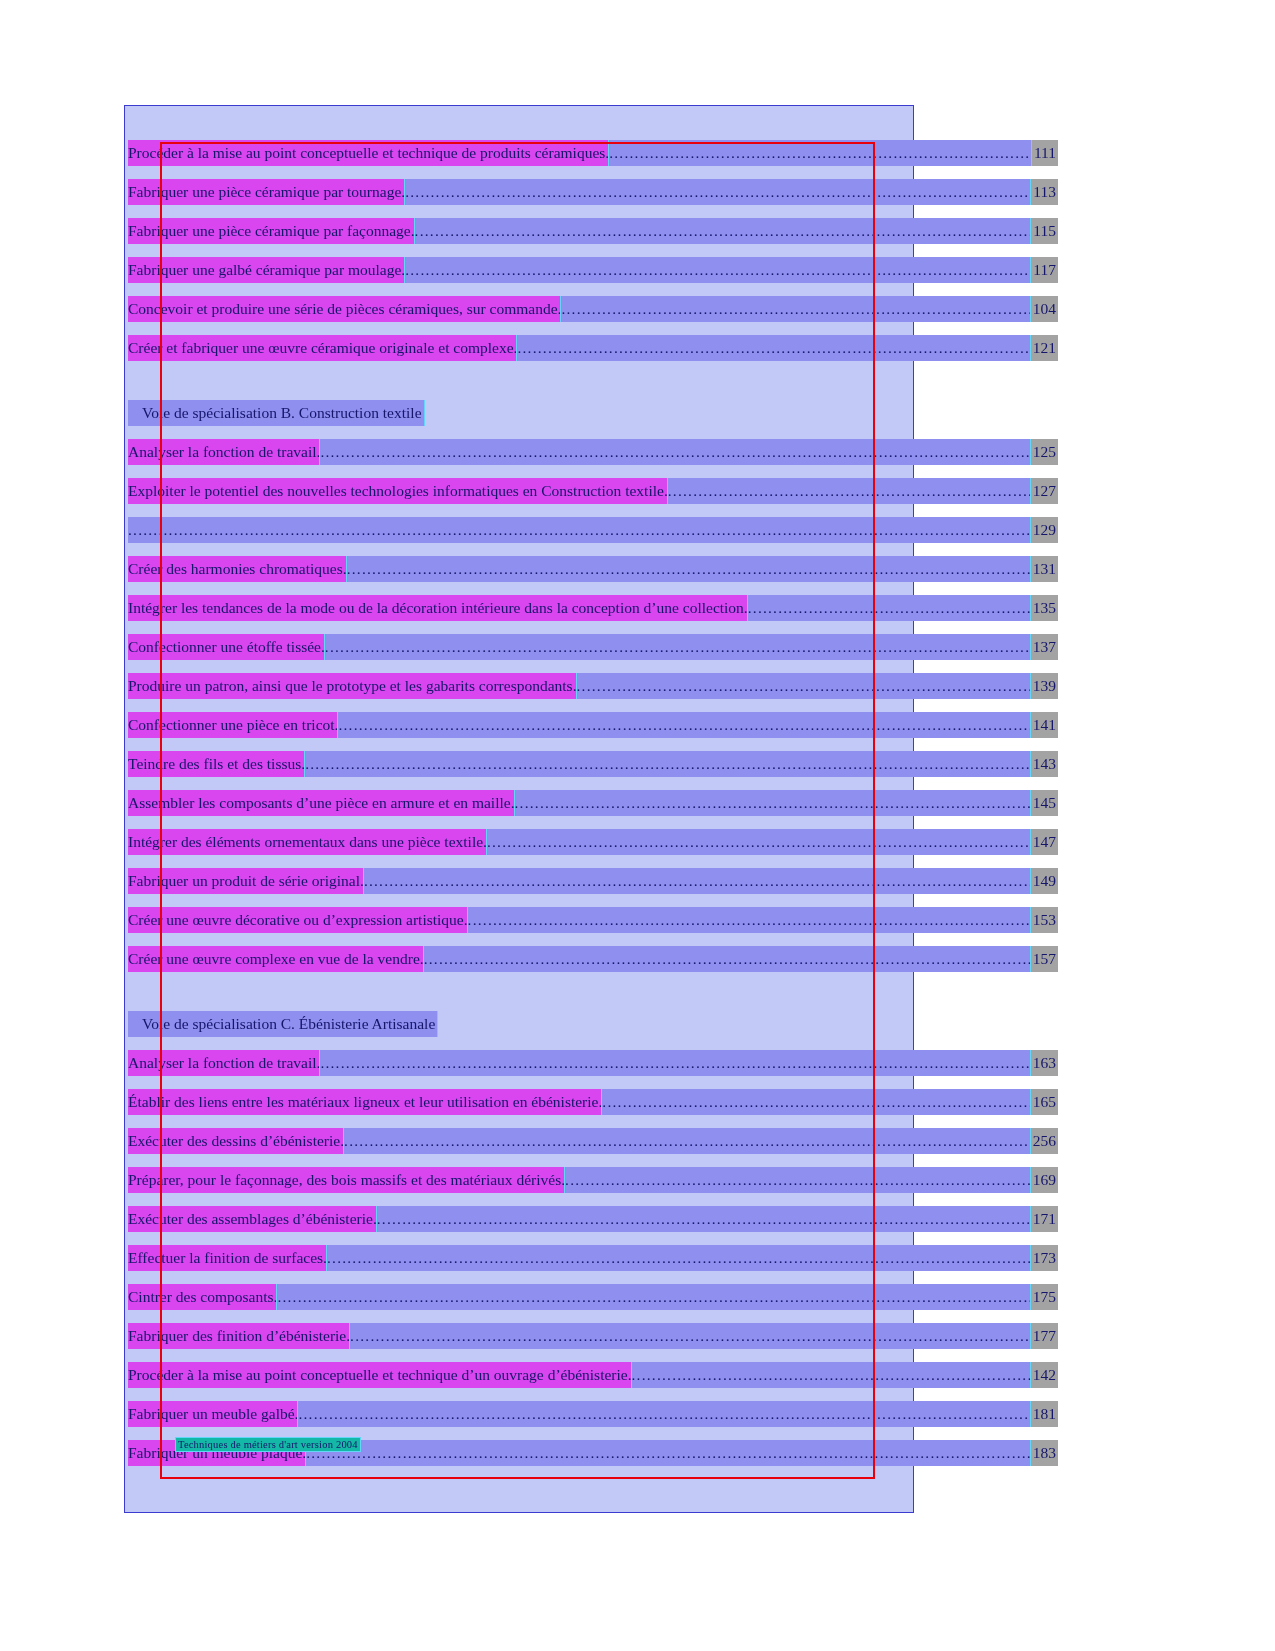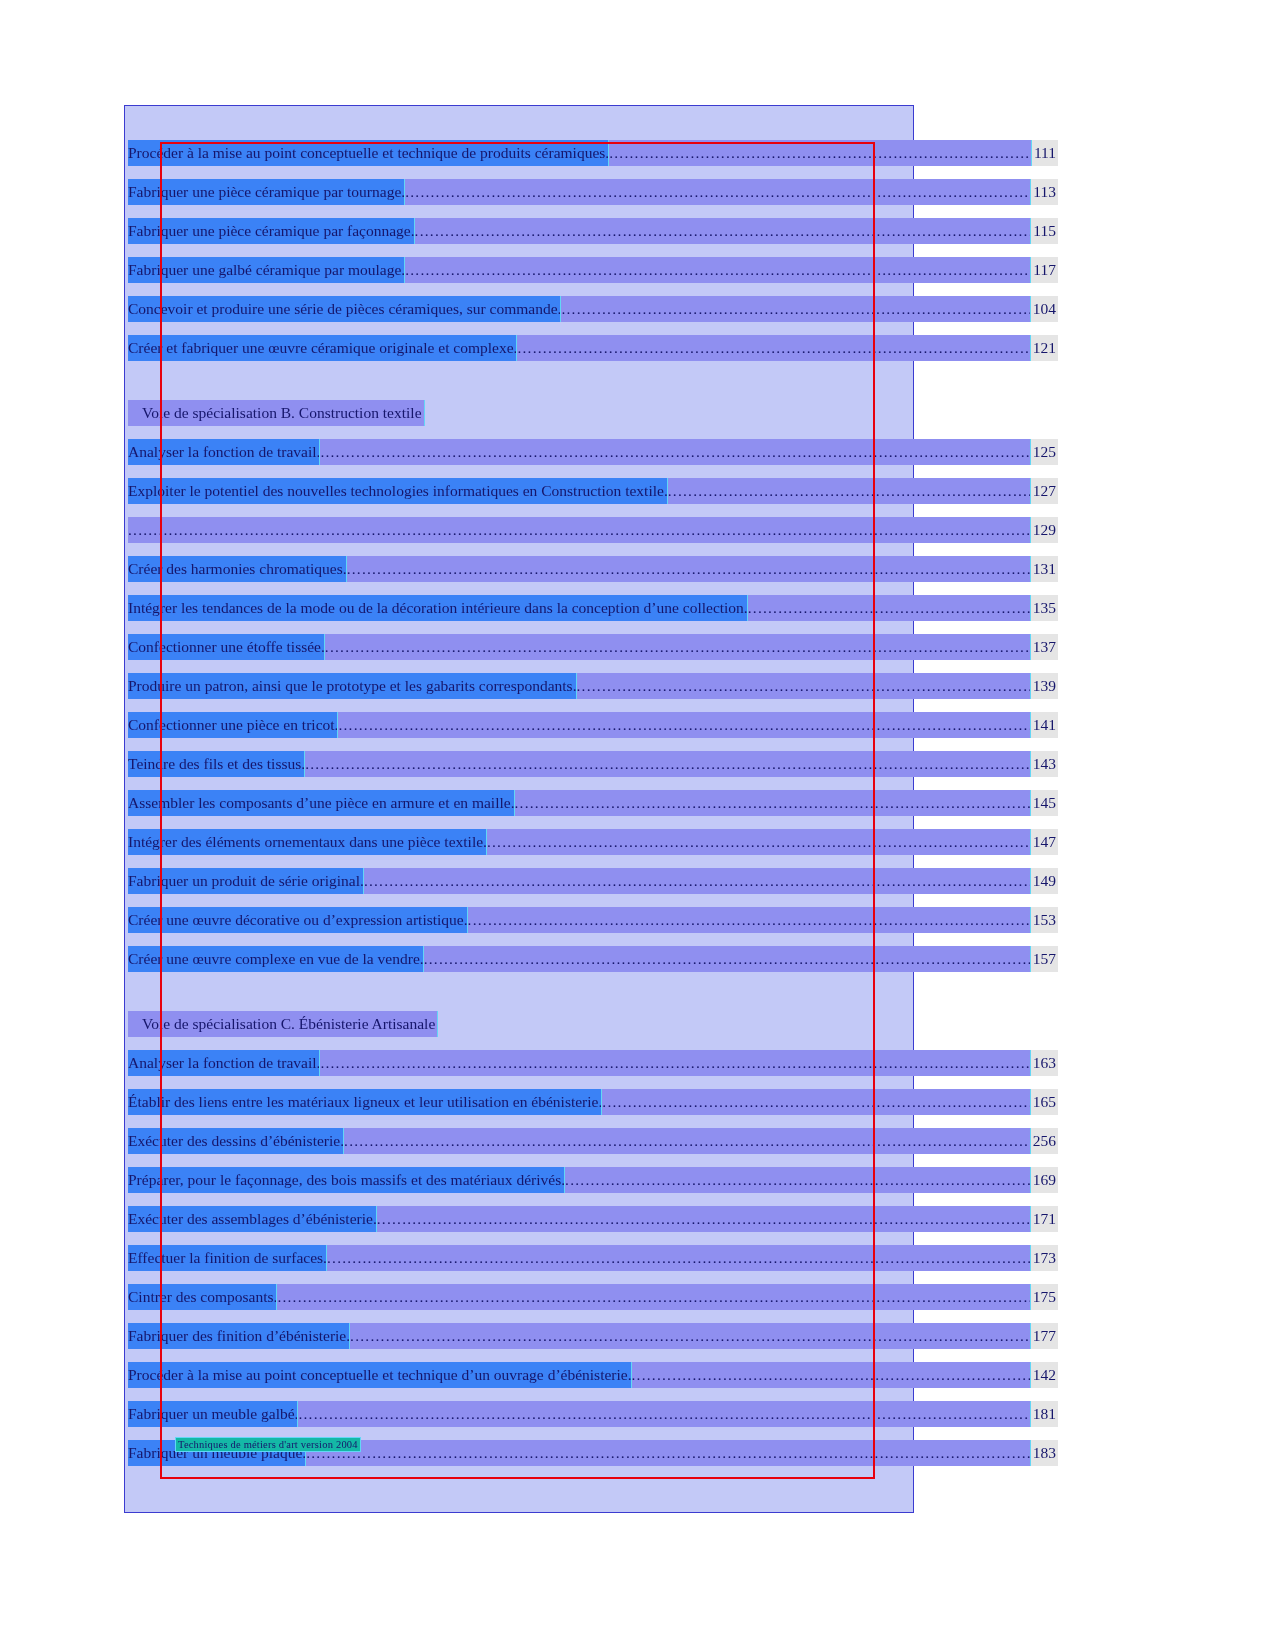--- a/index.html
+++ b/index.html
@@ -64,39 +64,39 @@
     margin-bottom: 13px;
   }
 
   .entry {
     display: flex;
     align-items: baseline;
     width: 100%;
   }
   .entry .title {
     flex: 0 0 auto;
-    background: #3b82f6;
+    background: #d946ef;
     outline: 1px solid #63d6f5;
     padding: 2px 0 3px 0;
     color: #16166b;
   }
   .entry .leader {
     flex: 1 1 auto;
     overflow: hidden;
     white-space: nowrap;
     letter-spacing: 1.2px;
     background: #8f8ff0;
     outline: 1px solid #63d6f5;
     padding: 2px 0 3px 0;
     color: #16166b;
     margin: 0 0px;
   }
   .entry .page {
     flex: 0 0 auto;
-    background: #e5e5e5;
+    background: #a3a3a3;
     outline: 1px solid #63d6f5;
     padding: 2px 2px 3px 2px;
     color: #16166b;
     text-align: right;
   }
 
   .heading-text {
     display: inline-block;
     background: #8f8ff0;
     outline: 1px solid #63d6f5;

